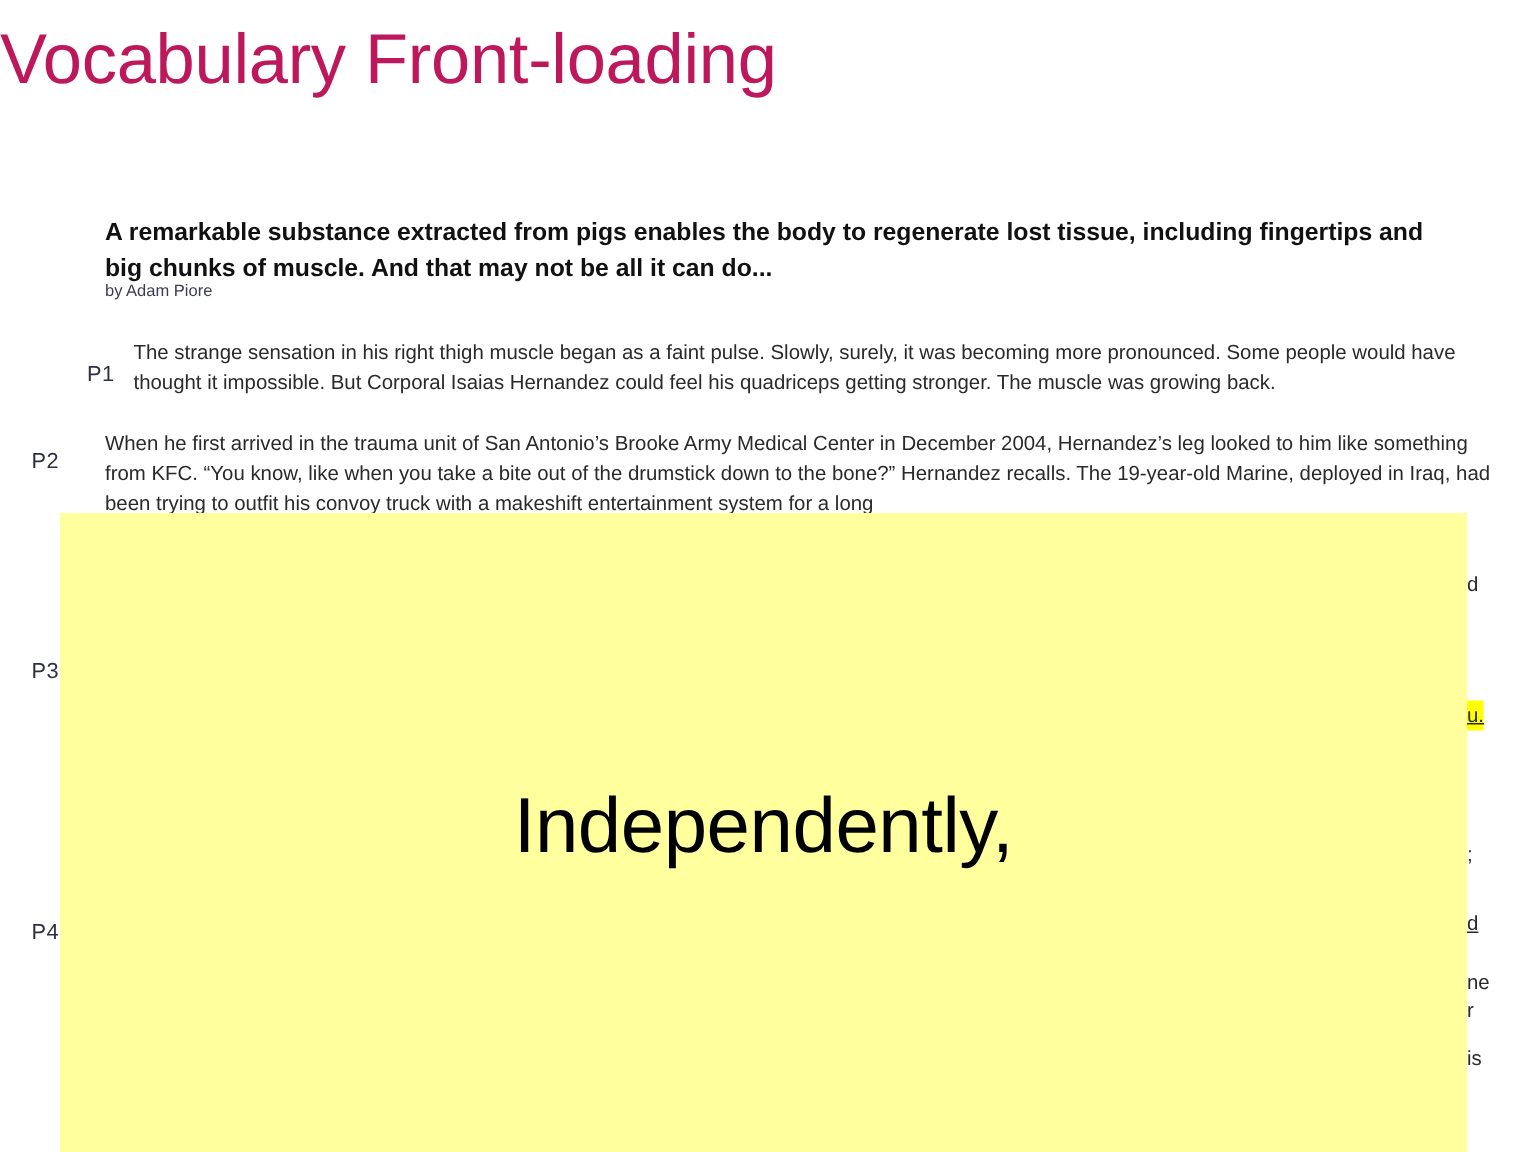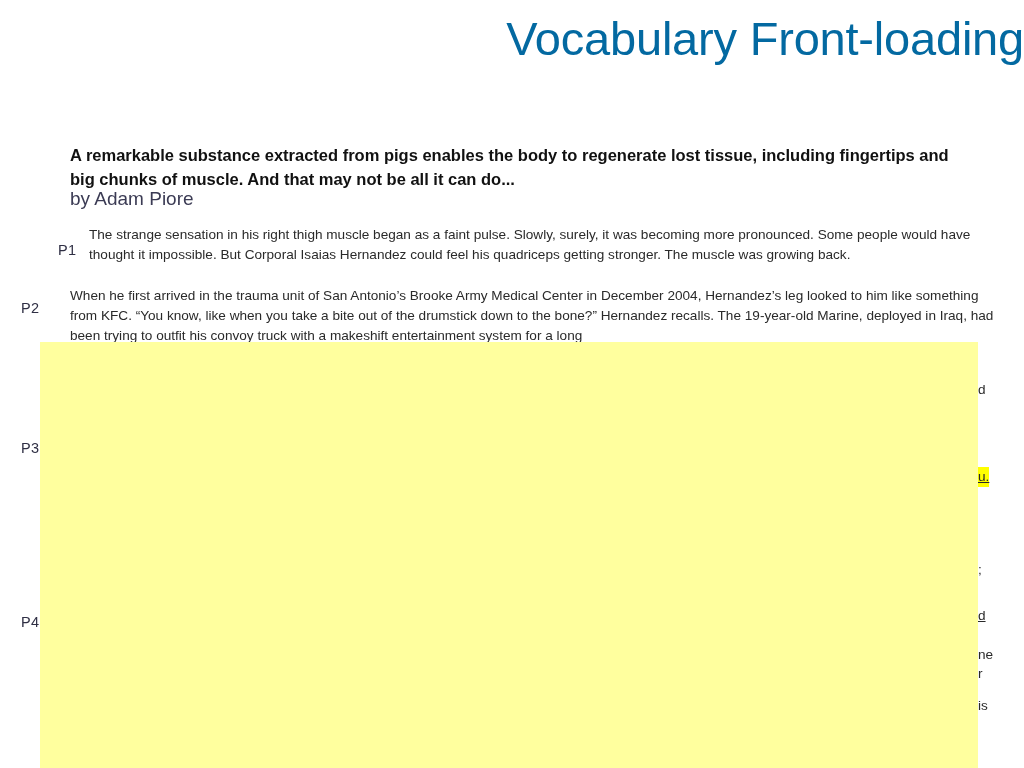--- a/index.html
+++ b/index.html
@@ -20,26 +20,26 @@
     overflow: hidden;
     background: #ffffff;
   }
 
   
   .slide-title {
     position: absolute;
     left: 0;
     top: 12px;
     width: 1024px;
-    text-align: right;
+    text-align: left;
     font-family: "Liberation Sans", sans-serif;
     font-size: 47px;
     font-weight: 400;
     line-height: 1.15;
-    color: #0369a1;
+    color: #be185d;
     letter-spacing: -0.2px;
   }
 
   
   .article {
     position: absolute;
     left: 0;
     top: 100px;
     width: 1024px;
     height: 668px;
@@ -68,21 +68,21 @@
     font-weight: bold;
     line-height: 1.45;
     color: #111111;
   }
 
   .article-byline {
     position: absolute;
     left: 70px;
     top: 88px;
     font-family: "Liberation Sans", sans-serif;
-    font-size: 19px;
+    font-size: 11px;
     font-weight: 400;
     color: #3b3b54;
   }
 
   
   .pmark {
     position: absolute;
     left: 21px;
     font-family: "Liberation Sans", sans-serif;
     font-size: 14.5px;
@@ -161,15 +161,16 @@
       <div style="position: absolute; left: 978px; top: 380px; font-family: &quot;Liberation Sans&quot;, sans-serif; font-size: 13.6px; line-height: 20px; color: rgb(42, 42, 42); white-space: pre;">d</div>
       <div style="position: absolute; left: 978px; top: 467px; font-family: &quot;Liberation Sans&quot;, sans-serif; font-size: 13.6px; line-height: 20px; color: rgb(42, 42, 42); white-space: pre; background: rgb(255, 255, 0); text-decoration: underline;">u.</div>
       <div style="position: absolute; left: 978px; top: 560px; font-family: &quot;Liberation Sans&quot;, sans-serif; font-size: 13.6px; line-height: 20px; color: rgb(42, 42, 42); white-space: pre;">;</div>
       <div style="position: absolute; left: 978px; top: 606px; font-family: &quot;Liberation Sans&quot;, sans-serif; font-size: 13.6px; line-height: 20px; color: rgb(42, 42, 42); white-space: pre; text-decoration: underline;">d</div>
       <div style="position: absolute; left: 978px; top: 645px; font-family: &quot;Liberation Sans&quot;, sans-serif; font-size: 13.6px; line-height: 20px; color: rgb(42, 42, 42); white-space: pre;">ne</div>
       <div style="position: absolute; left: 978px; top: 664px; font-family: &quot;Liberation Sans&quot;, sans-serif; font-size: 13.6px; line-height: 20px; color: rgb(42, 42, 42); white-space: pre;">r</div>
       <div style="position: absolute; left: 978px; top: 696px; font-family: &quot;Liberation Sans&quot;, sans-serif; font-size: 13.6px; line-height: 20px; color: rgb(42, 42, 42); white-space: pre;">is</div>
     </div>
 
   <div class="callout" style="background: rgb(255, 255, 158); color: rgb(0, 0, 0);">
+    <div class="callout-line">Independently,</div>
   </div>
 
 </div>
 
 </body></html>

